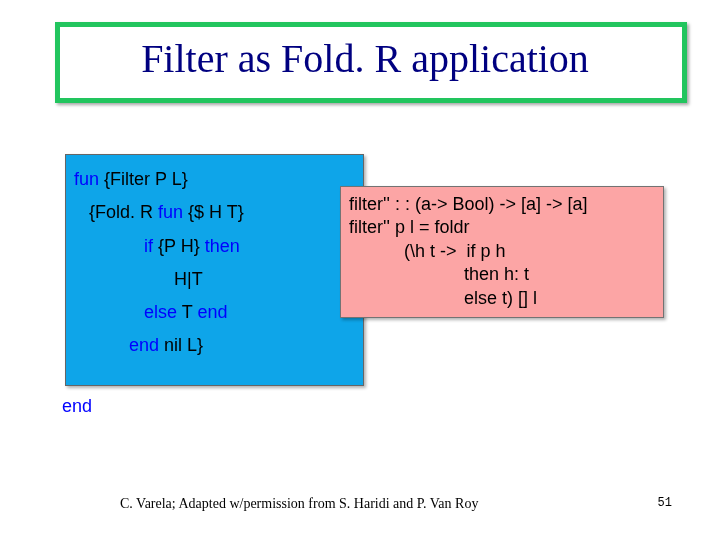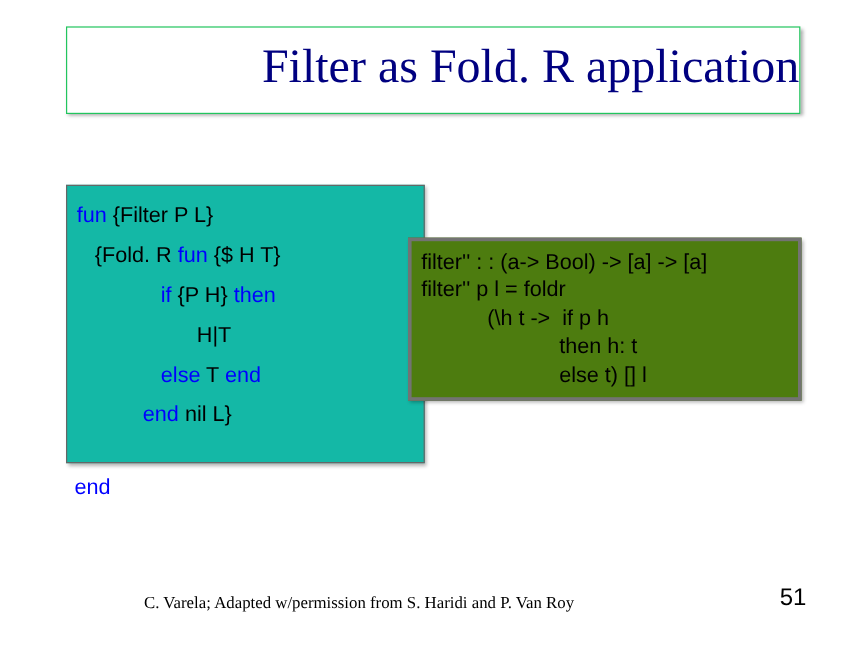--- a/index.html
+++ b/index.html
@@ -15,50 +15,50 @@
     position: relative;
     width: 720px;
     height: 540px;
     box-sizing: border-box;
   }
   .title-box {
     position: absolute;
     top: 22px;
     left: 55px;
     width: 610px;
-    border: 1px solid #22c55e;
+    border: 5px solid #22c55e;
     box-shadow: 2px 2px 3px rgba(0,0,0,0.35);
     background: #ffffff;
-    padding: 8px 0 16px 0;
-    text-align: right;
+    padding: 8px 12px 16px 0;
+    text-align: center;
   }
   .title-text {
     font-size: 40px;
     color: #000080;
     font-family: "Times New Roman", Times, serif;
   }
   .left-box {
     position: absolute;
     top: 154px;
-    left: 55px;
+    left: 65px;
     width: 297px;
     height: 230px;
     border: 1px solid #666666;
     box-shadow: 2px 2px 3px rgba(0,0,0,0.3);
-    background: #14b8a6;
+    background: #0ea5e9;
   }
   .right-box {
     position: absolute;
-    top: 198px;
+    top: 186px;
     left: 340px;
     width: 322px;
     height: 130px;
-    border: 3px solid #737373;
+    border: 1px solid #737373;
     box-shadow: 2px 2px 3px rgba(0,0,0,0.3);
-    background: #4d7c0f;
+    background: #fca5a5;
   }
   .code {
     font-family: Arial, Helvetica, sans-serif;
     font-size: 18px;
     color: #000000;
     white-space: pre;
   }
   .left-code {
     position: absolute;
     top: 8px;
@@ -84,23 +84,23 @@
     bottom: 28px;
     left: 120px;
     font-size: 14px;
     color: #000000;
     font-family: "Times New Roman", Times, serif;
   }
   .footer-right {
     position: absolute;
     bottom: 30px;
     right: 48px;
-    font-size: 20px;
+    font-size: 12px;
     color: #000000;
-    font-family: Liberation Sans, sans-serif;
+    font-family: Liberation Mono, monospace;
   }
 </style>
 </head>
 <body>
 
 <div class="slide">
 
   <div class="title-box">
     <span class="title-text">Filter as Fold. R application</span>
   </div>

